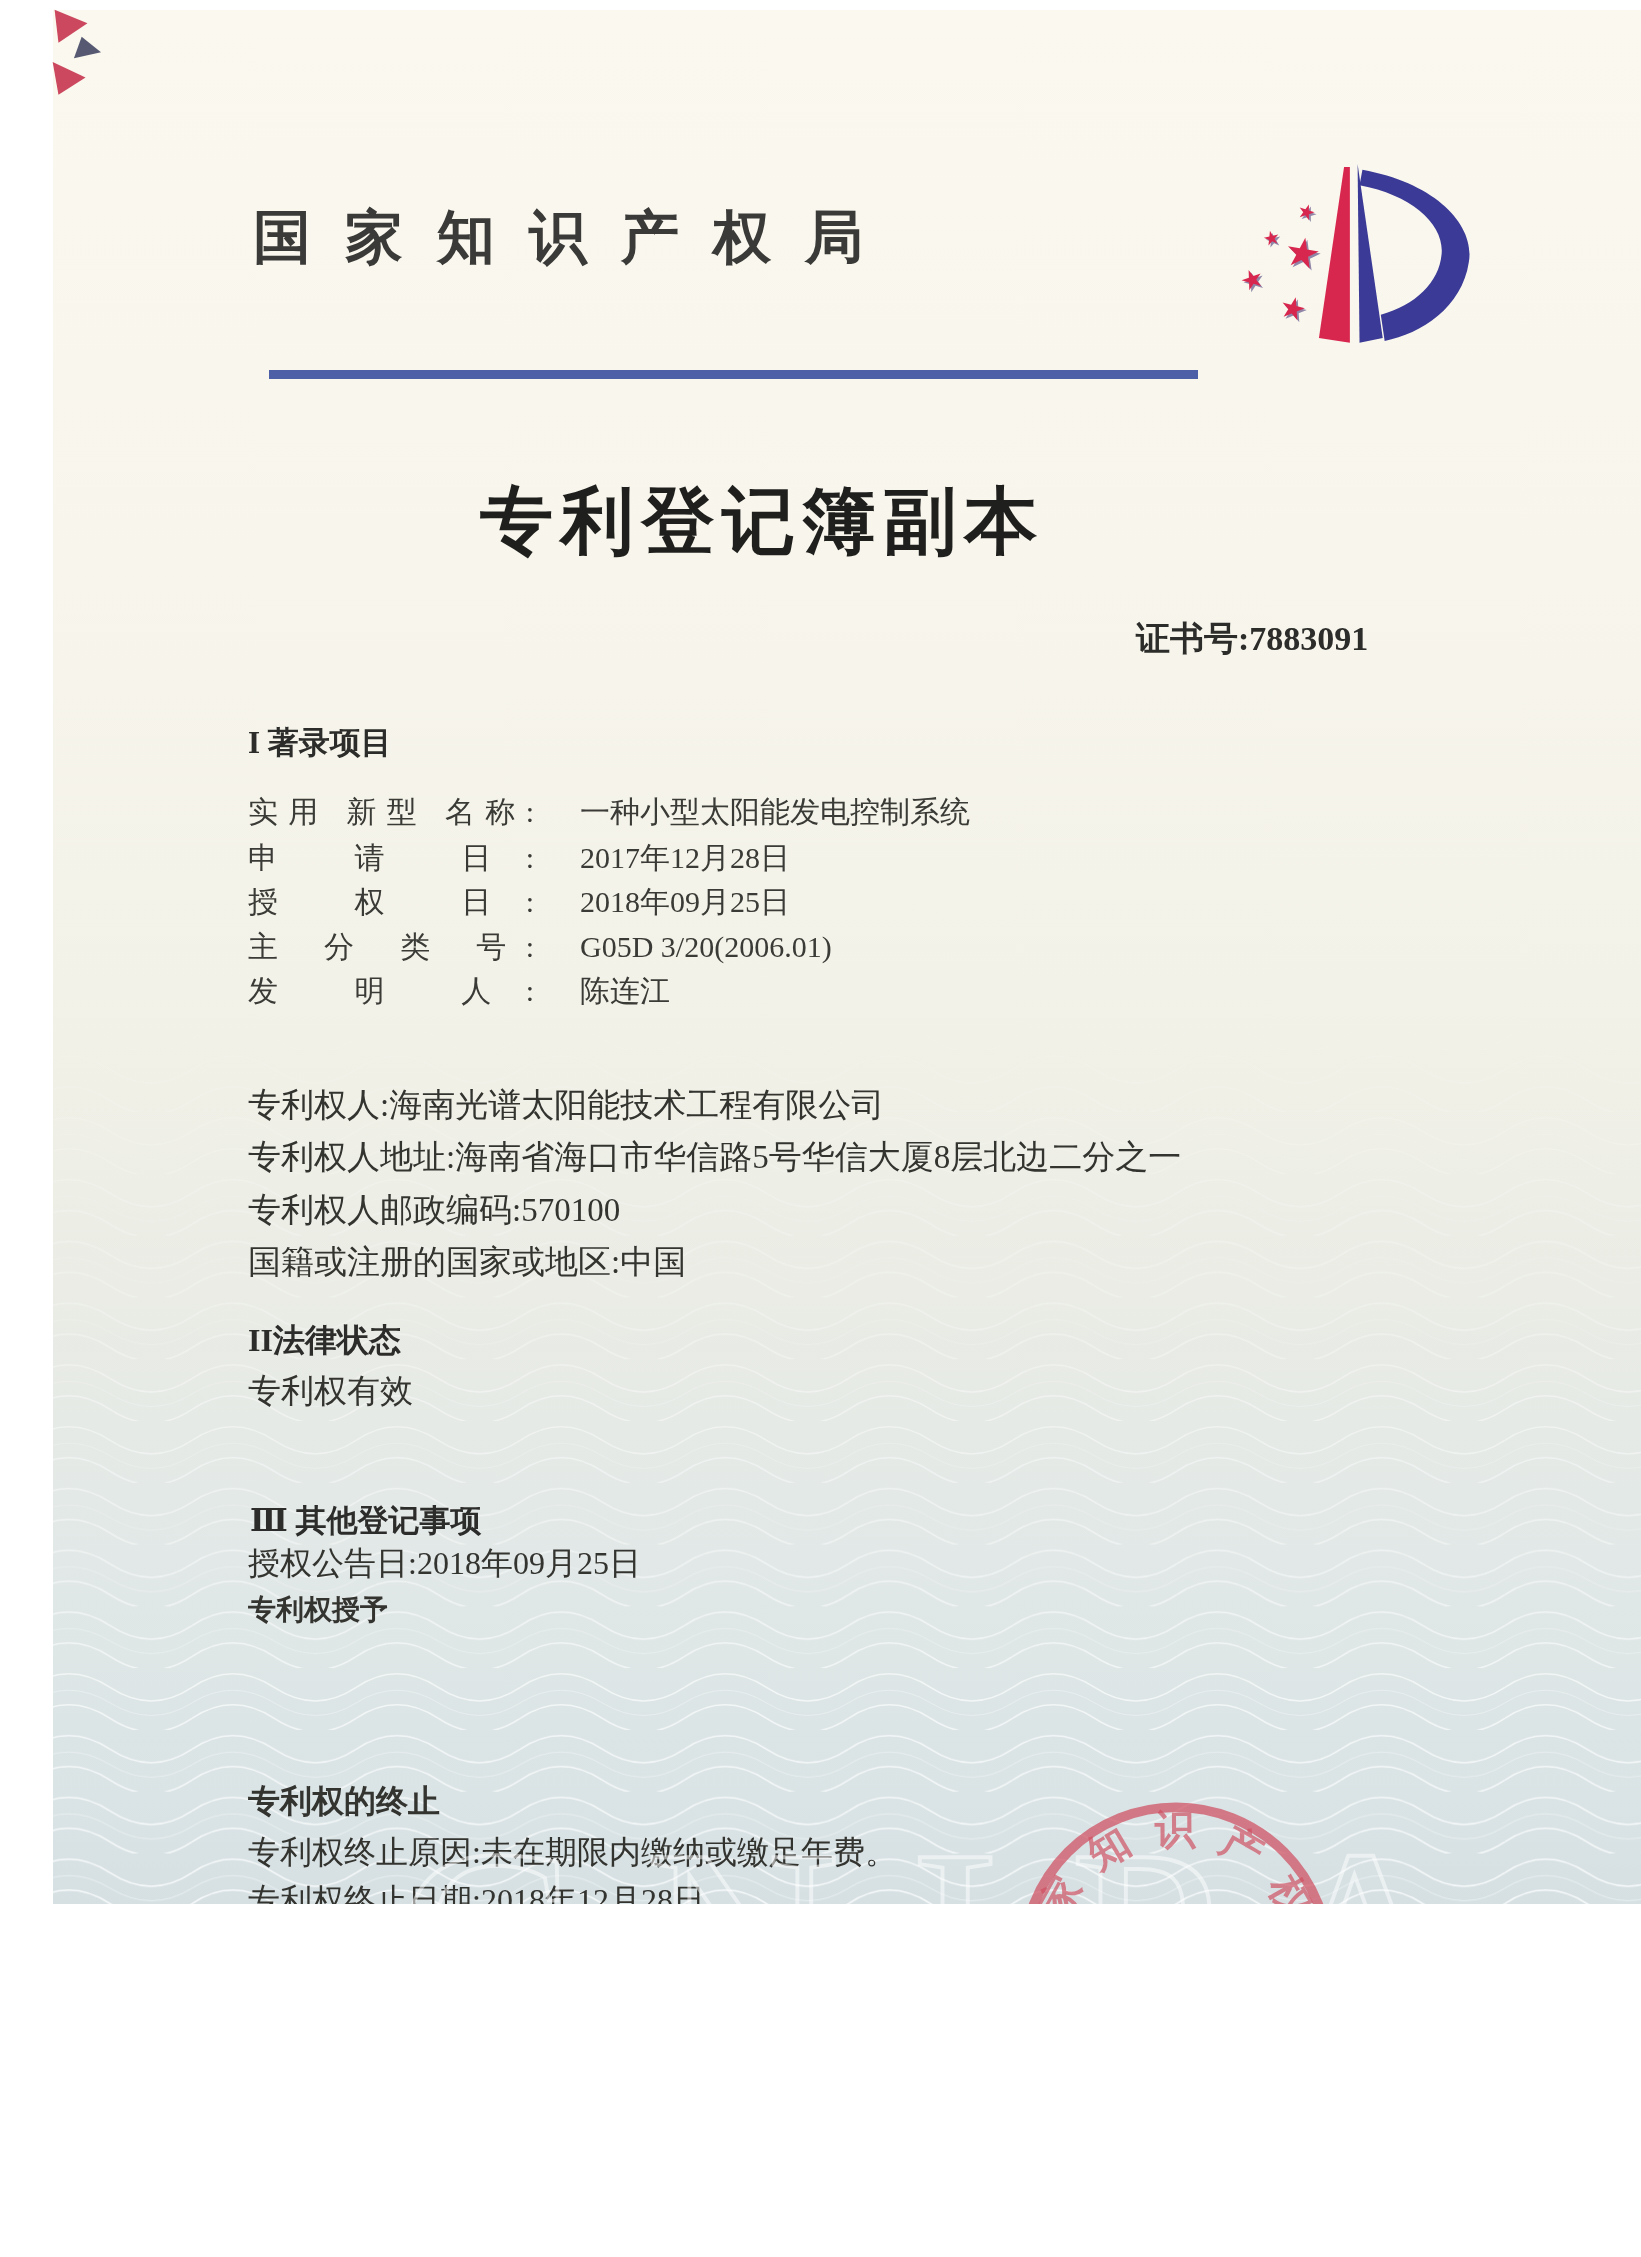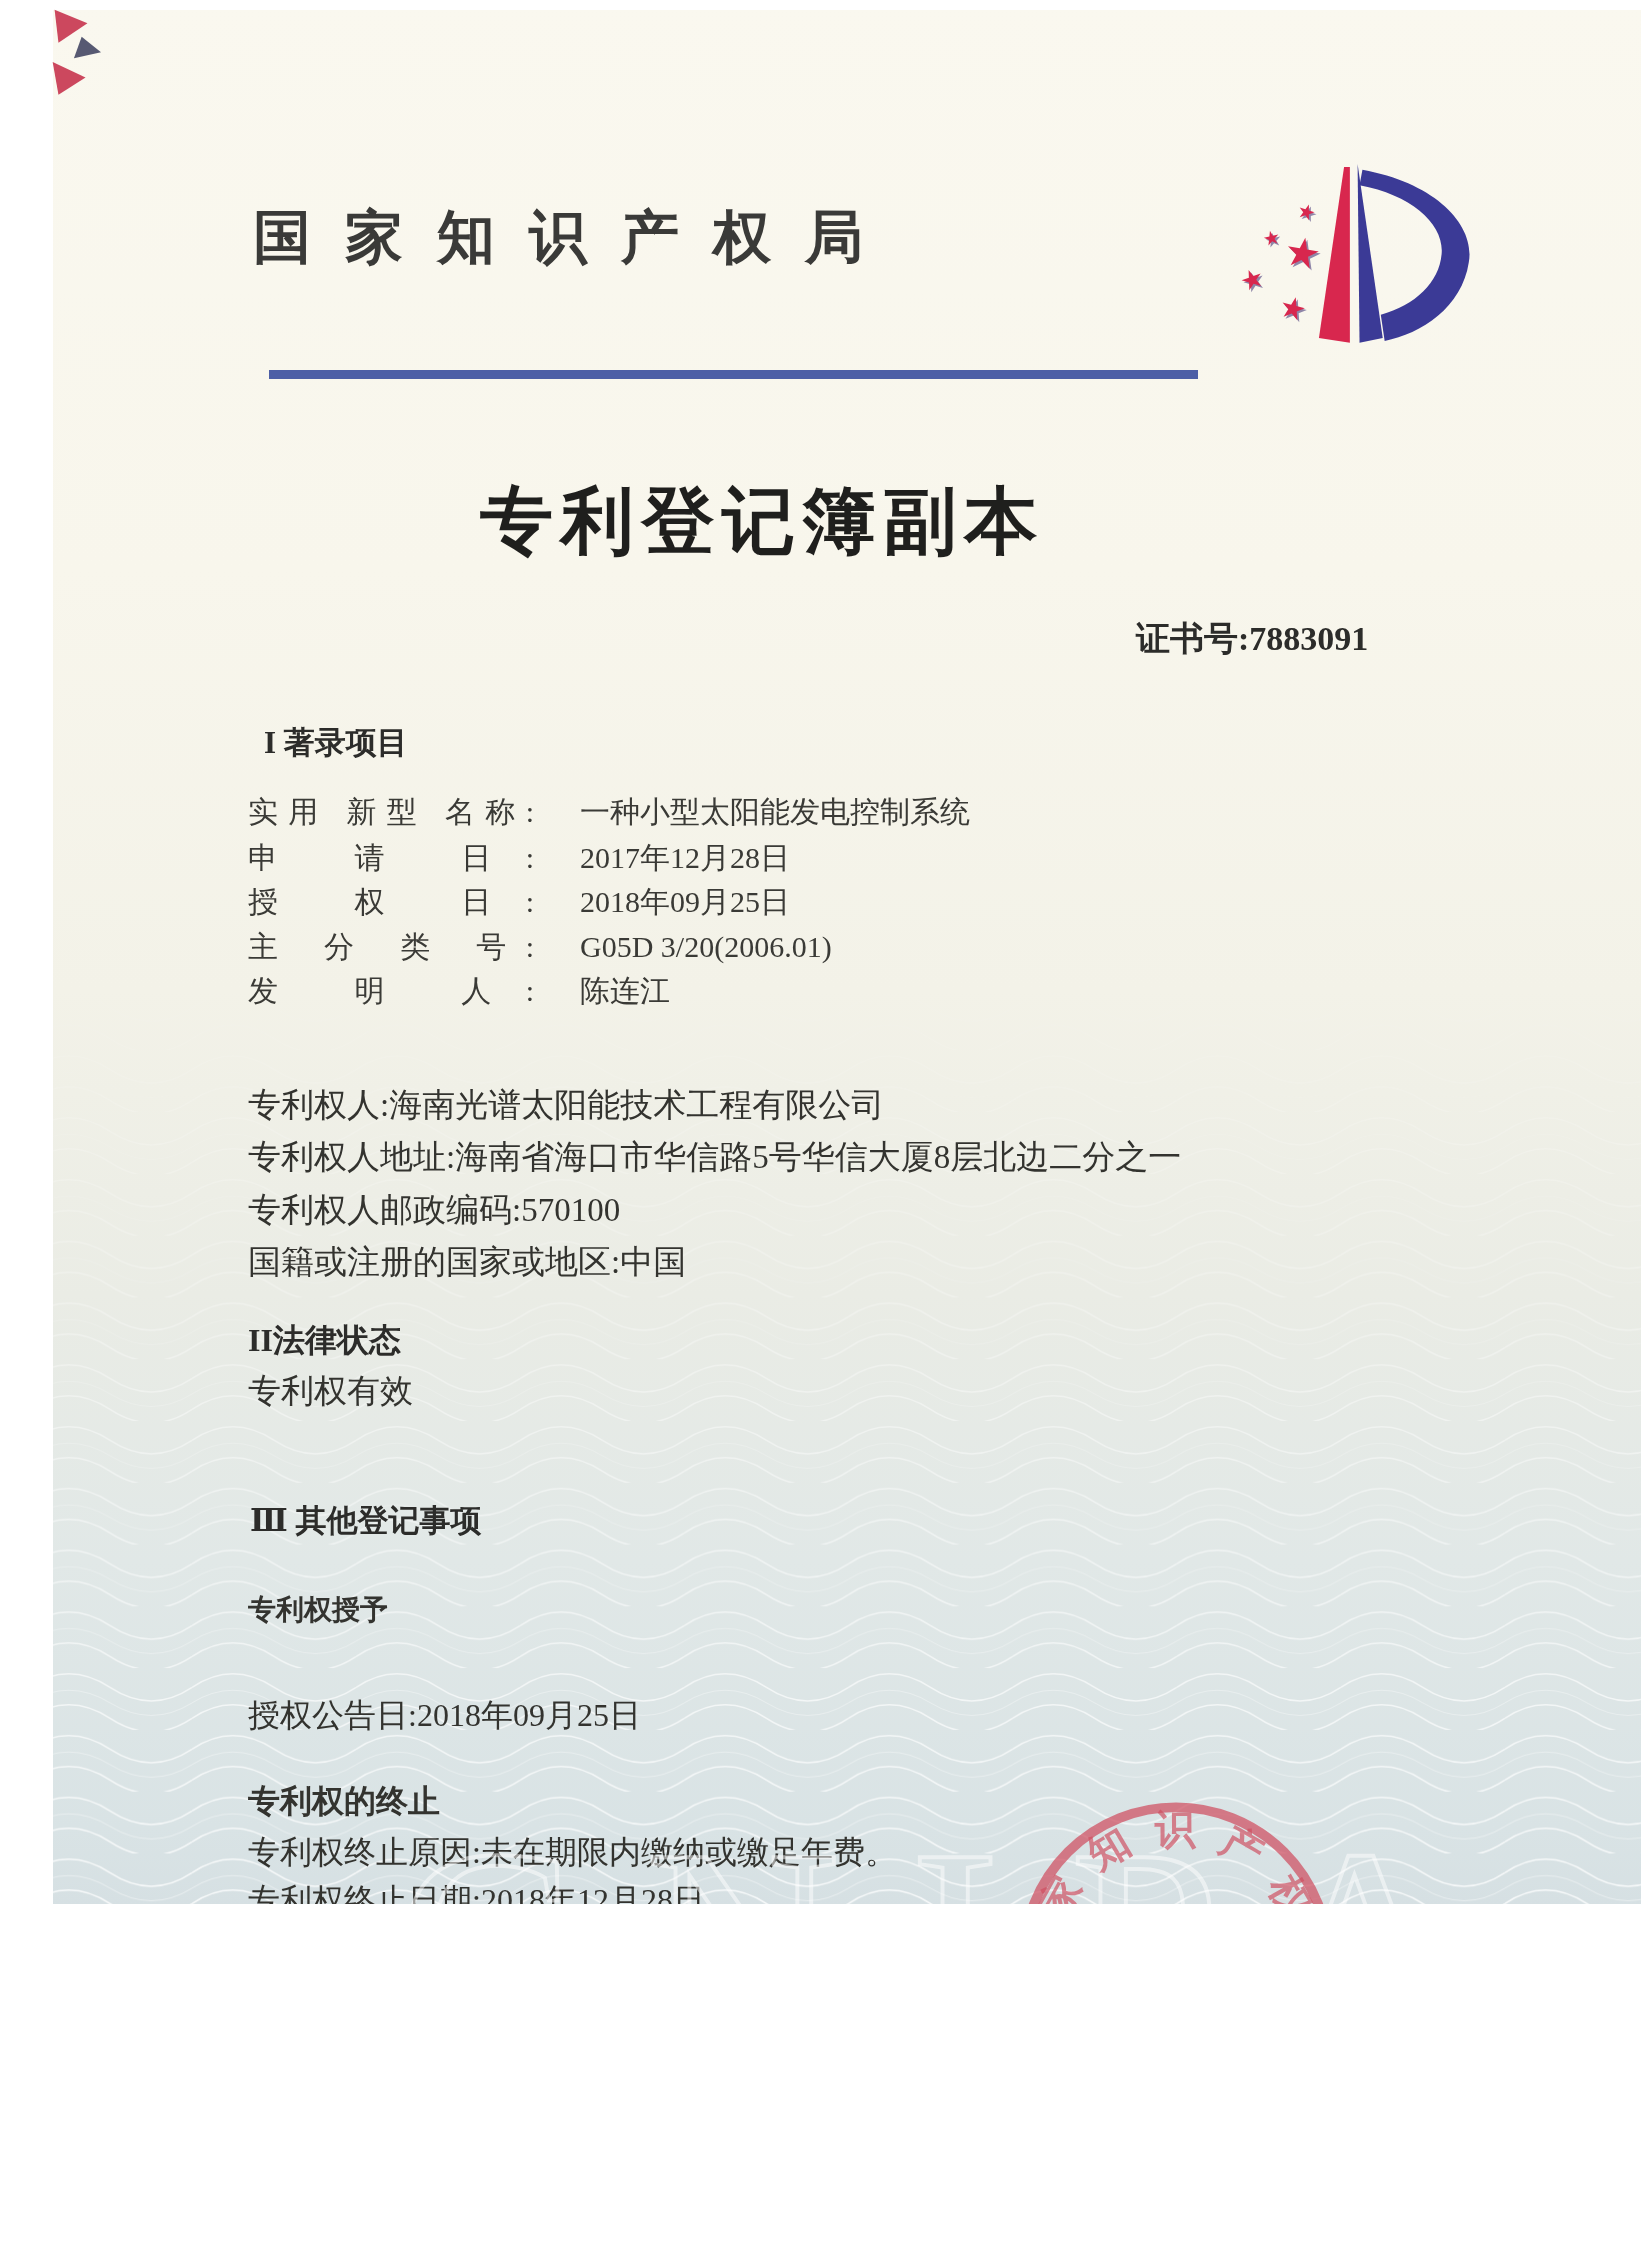--- a/index.html
+++ b/index.html
@@ -96,21 +96,21 @@
       <use href="#st" transform="translate(25,152) scale(1.1) rotate(-20)" fill="#8f86a8"></use>
       <use href="#st" transform="translate(23,150) scale(1.1) rotate(-20)" fill="#d8274e"></use>
       <use href="#st" transform="translate(67,182) scale(1.25) rotate(14)" fill="#8f86a8"></use>
       <use href="#st" transform="translate(65,180) scale(1.25) rotate(14)" fill="#d8274e"></use>
     </g>
   </svg>
 
   <div class="abs doc-title" style="left:452px;top:473px;">专利登记簿副本</div>
   <div class="abs num-line" style="left:1108px;top:616px;font-size:34px;">证书号:7883091</div>
 
-  <div class="abs sec-head" style="left:236px;top:722px;">I 著录项目</div>
+  <div class="abs sec-head" style="left:220px;top:722px;">I 著录项目</div>
 
   <div class="abs field-row" style="left:220px;top:792px;">
     <span class="field-label">实用 新型 名称:</span><span class="field-value">一种小型太阳能发电控制系统</span>
   </div>
   <div class="abs field-row" style="left:220px;top:838px;">
     <span class="field-label">申 请 日:</span><span class="field-value">2017年12月28日</span>
   </div>
   <div class="abs field-row" style="left:220px;top:882px;">
     <span class="field-label">授 权 日:</span><span class="field-value">2018年09月25日</span>
   </div>
@@ -124,21 +124,21 @@
   </div>
   <div class="abs body-line" style="left:220px;top:1135px;">专利权人地址:海南省海口市华信路5号华信大厦8层北边二分之一</div>
   <div class="abs body-line" style="left:220px;top:1188px;">专利权人邮政编码:570100</div>
   <div class="abs body-line" style="left:220px;top:1240px;">国籍或注册的国家或地区:中国</div>
 
   <div class="abs sec-head" style="left:220px;top:1319px;font-size:32px;">II法律状态</div>
   <div class="abs body-line" style="left:220px;top:1369px;">专利权有效</div>
 
   <div class="abs sec-head" style="left:222px;top:1500px;">Ⅲ 其他登记事项</div>
   <div class="abs body-line bold" style="left:220px;top:1591px;font-size:28px;">专利权授予</div>
-  <div class="abs body-line" style="left:220px;top:1694px;font-size:32px;">授权公告日:2018年09月25日</div>
+  <div class="abs body-line" style="left:220px;top:1542px;font-size:32px;">授权公告日:2018年09月25日</div>
 
   <div class="abs body-line bold" style="left:220px;top:1780px;font-size:32px;">专利权的终止</div>
   <div class="abs body-line" style="left:220px;top:1831px;font-size:32px;">专利权终止原因:未在期限内缴纳或缴足年费。</div>
   <div class="abs body-line" style="left:220px;top:1879px;font-size:32px;">专利权终止日期:2018年12月28日</div>
 
   <div class="abs watermark" style="left:367px;top:1788px;">CNIPA</div>
 
   <svg class="abs" style="left:974px;top:1786px;" width="348" height="348" viewBox="0 0 360 360">
     <defs>
       <path id="sealArcTop" d="M 69,232 A 122,122 0 1 1 291,232" fill="none"></path>

